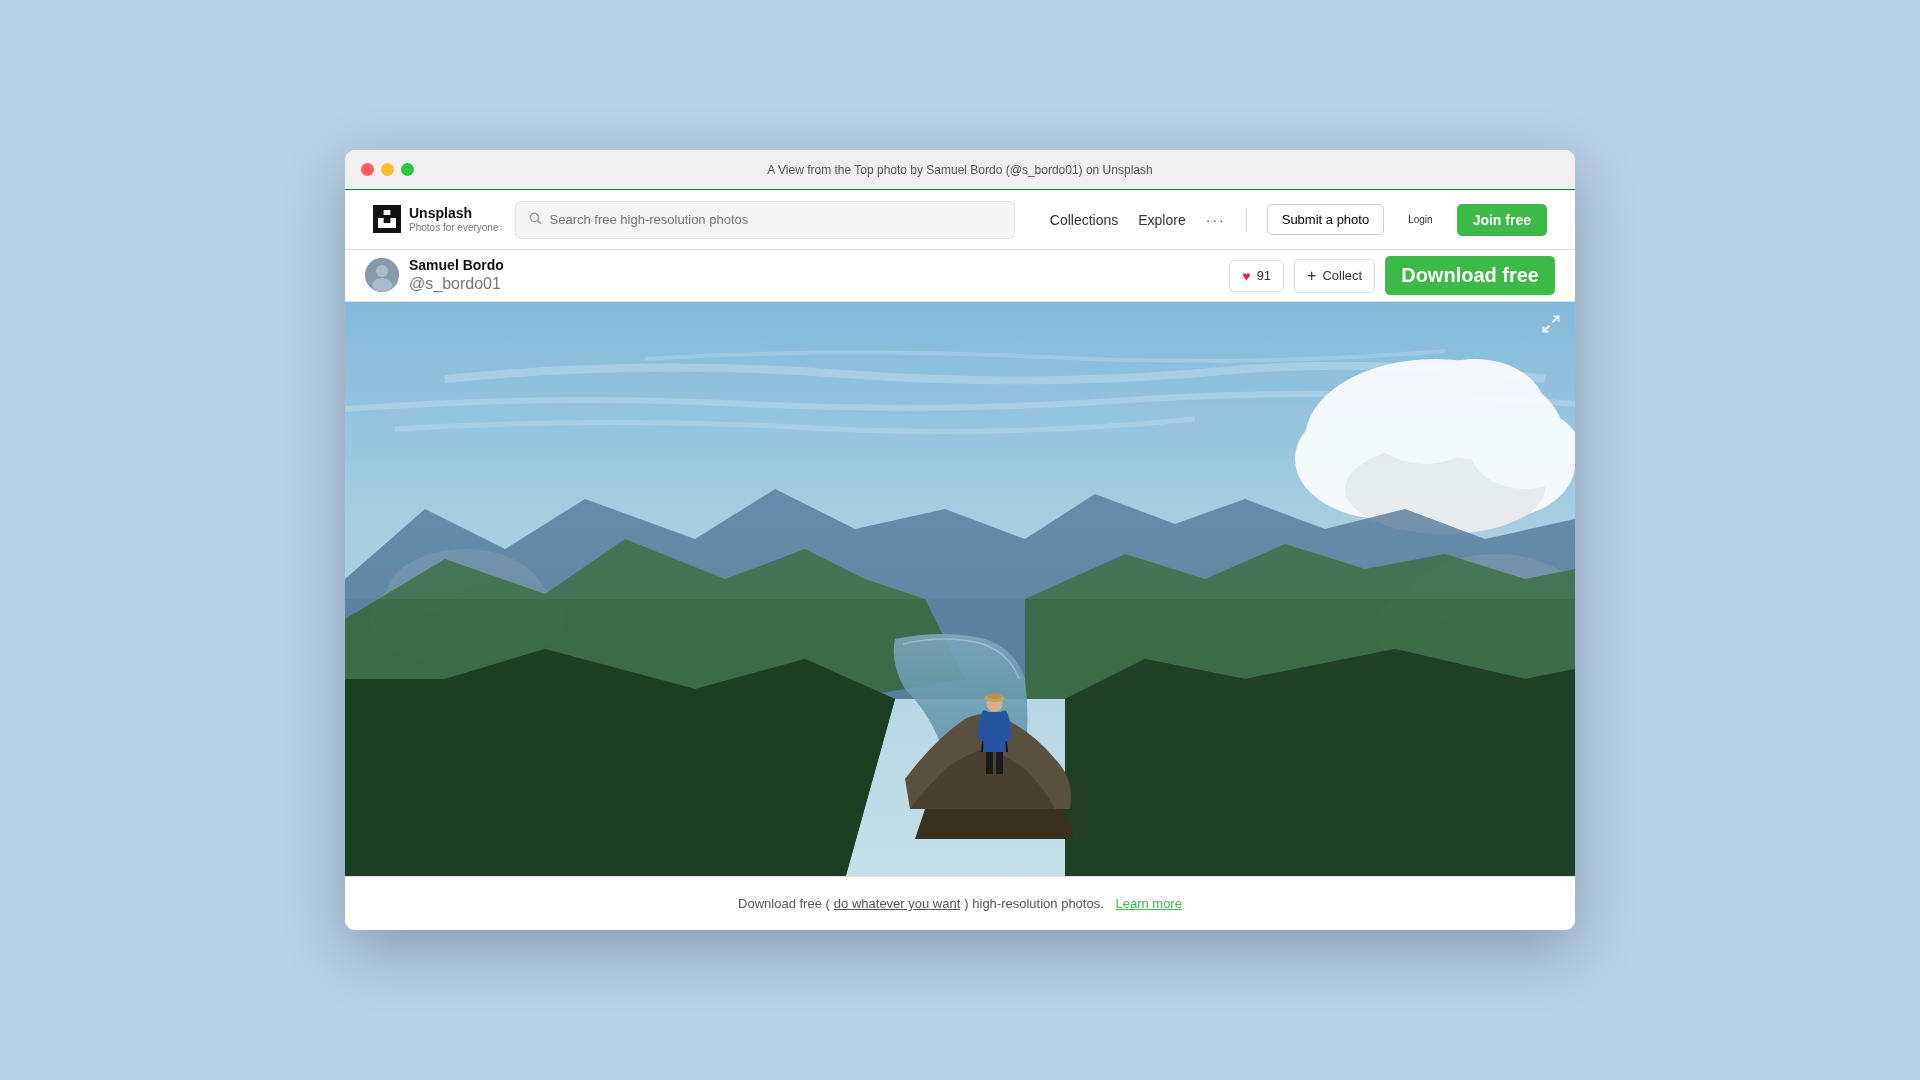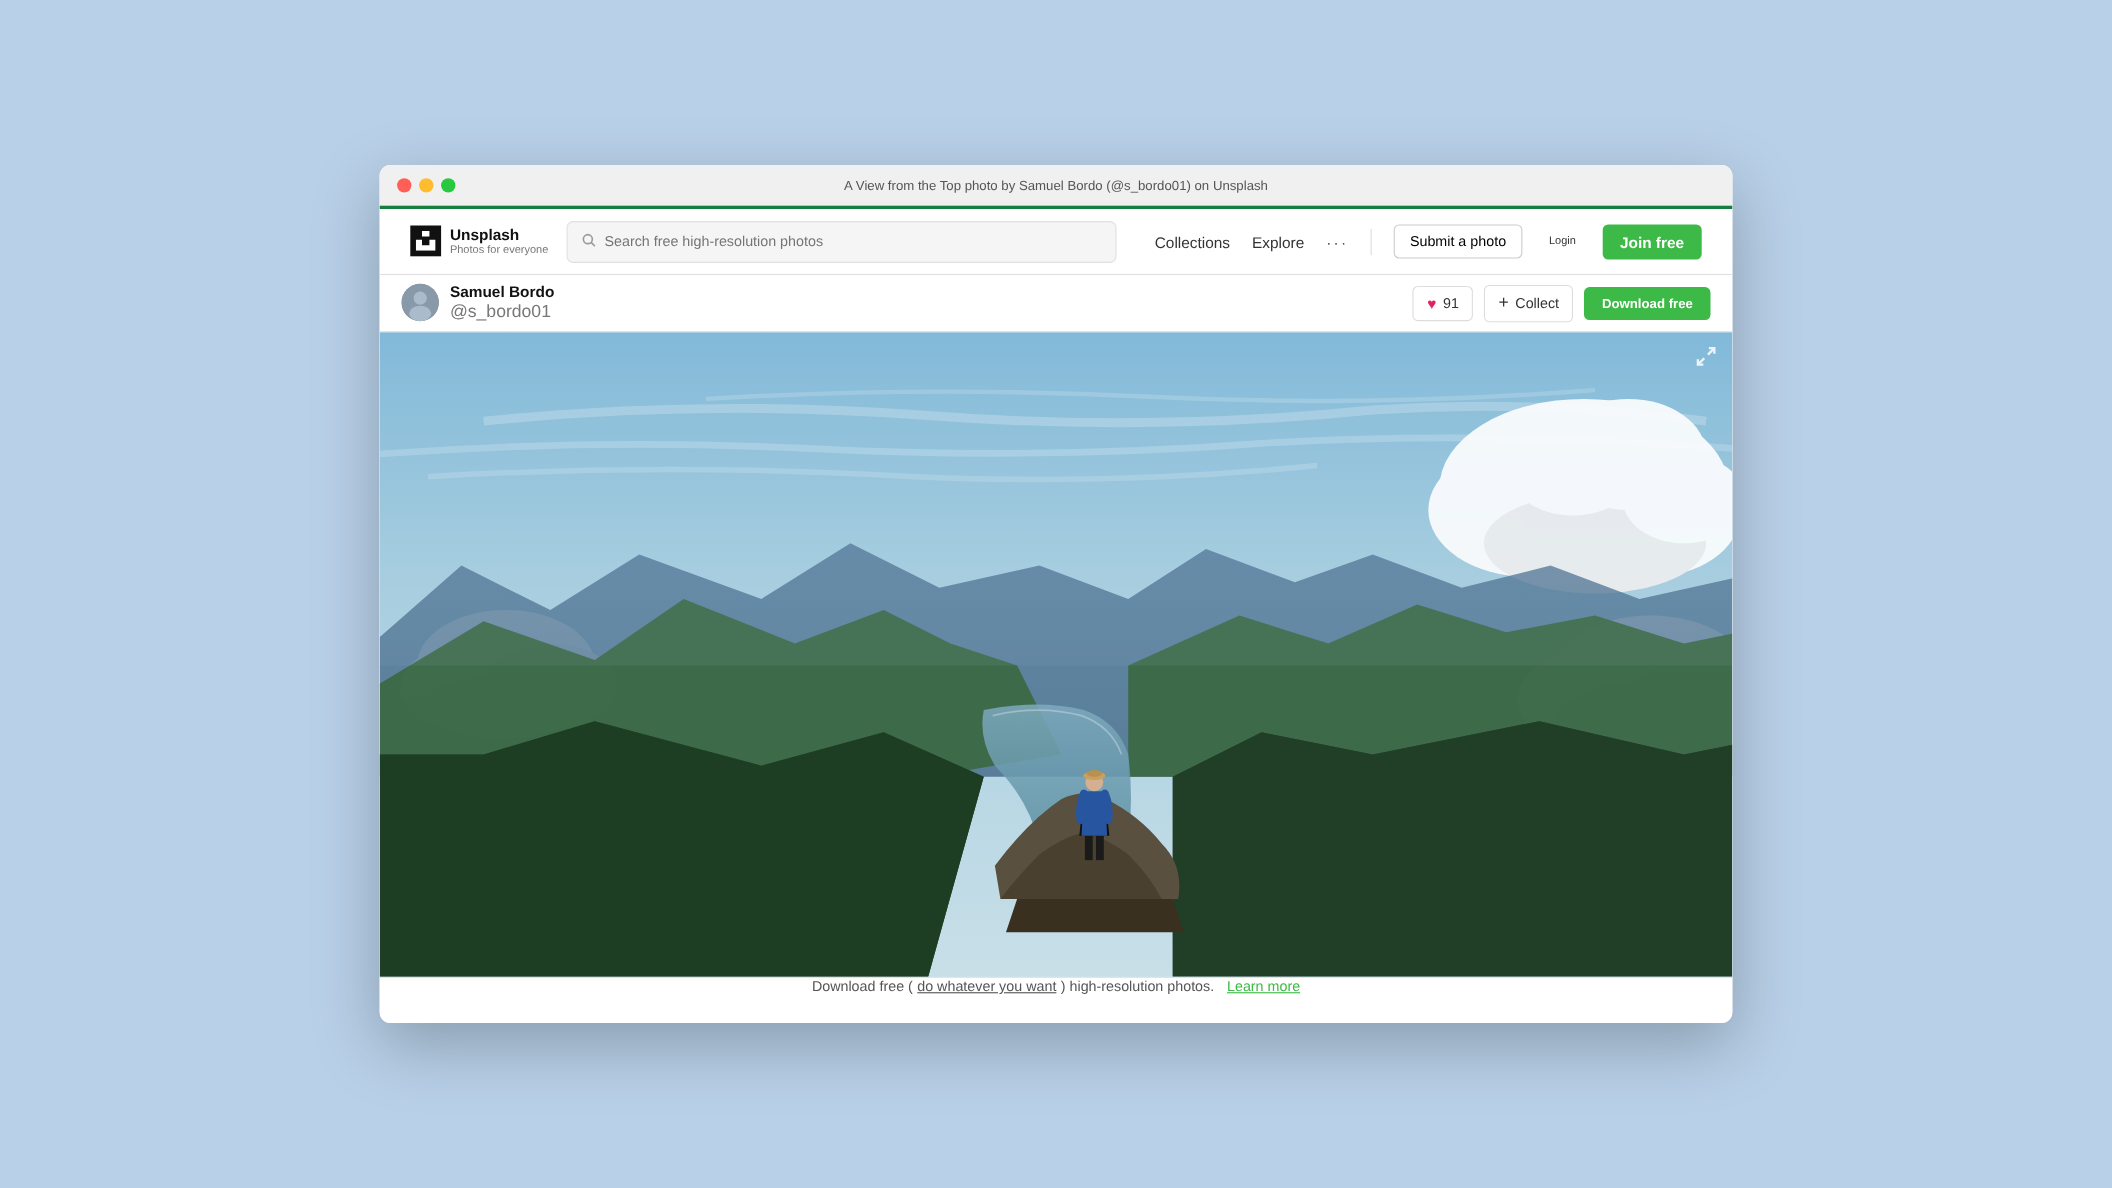--- a/index.html
+++ b/index.html
@@ -24,21 +24,21 @@
       flex-direction: column;
     }
 
     
     .title-bar {
       background: #f0f0f0;
       height: 40px;
       display: flex;
       align-items: center;
       padding: 0 16px;
-      border-bottom: 3px solid #15803d;
+      border-bottom: 1px solid #15803d;
       flex-shrink: 0;
       position: relative;
     }
     .traffic-lights {
       display: flex;
       gap: 7px;
       align-items: center;
     }
     .traffic-light {
       width: 13px;
@@ -269,21 +269,21 @@
     .plus-icon {
       font-size: 16px;
       color: #333;
     }
     .btn-download {
       background: #3cb946;
       color: #fff;
       border: none;
       border-radius: 5px;
       padding: 8px 16px;
-      font-size: 12px;
+      font-size: 20px;
       font-weight: 600;
       cursor: pointer;
     }
 
     
     .photo-area {
       flex: 1;
       background: #c8daea;
       position: relative;
       overflow: hidden;
@@ -301,23 +301,24 @@
       right: 14px;
       color: #fff;
       font-size: 16px;
       cursor: pointer;
       opacity: 0.85;
     }
 
     
     .footer-bar {
       background: #fff;
-      height: 42px;
+      height: 54px;
       border-top: 1px solid #e0e0e0;
       display: flex;
+      align-items: center;
       justify-content: center;
       font-size: 13px;
       color: #555;
       gap: 4px;
       flex-shrink: 0;
     }
     .footer-link {
       color: #555;
       text-decoration: underline;
       cursor: pointer;

